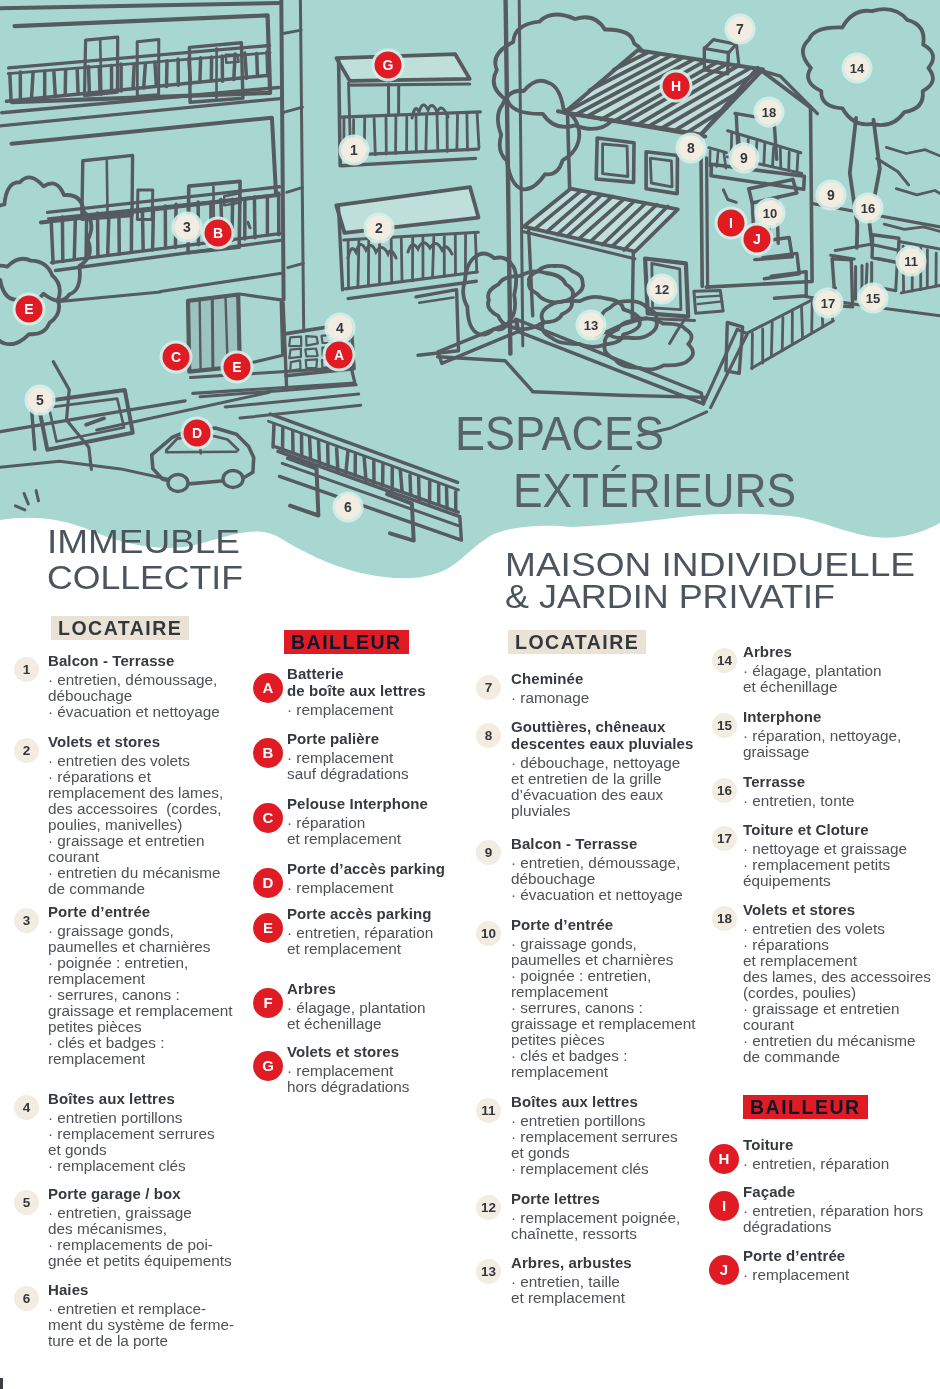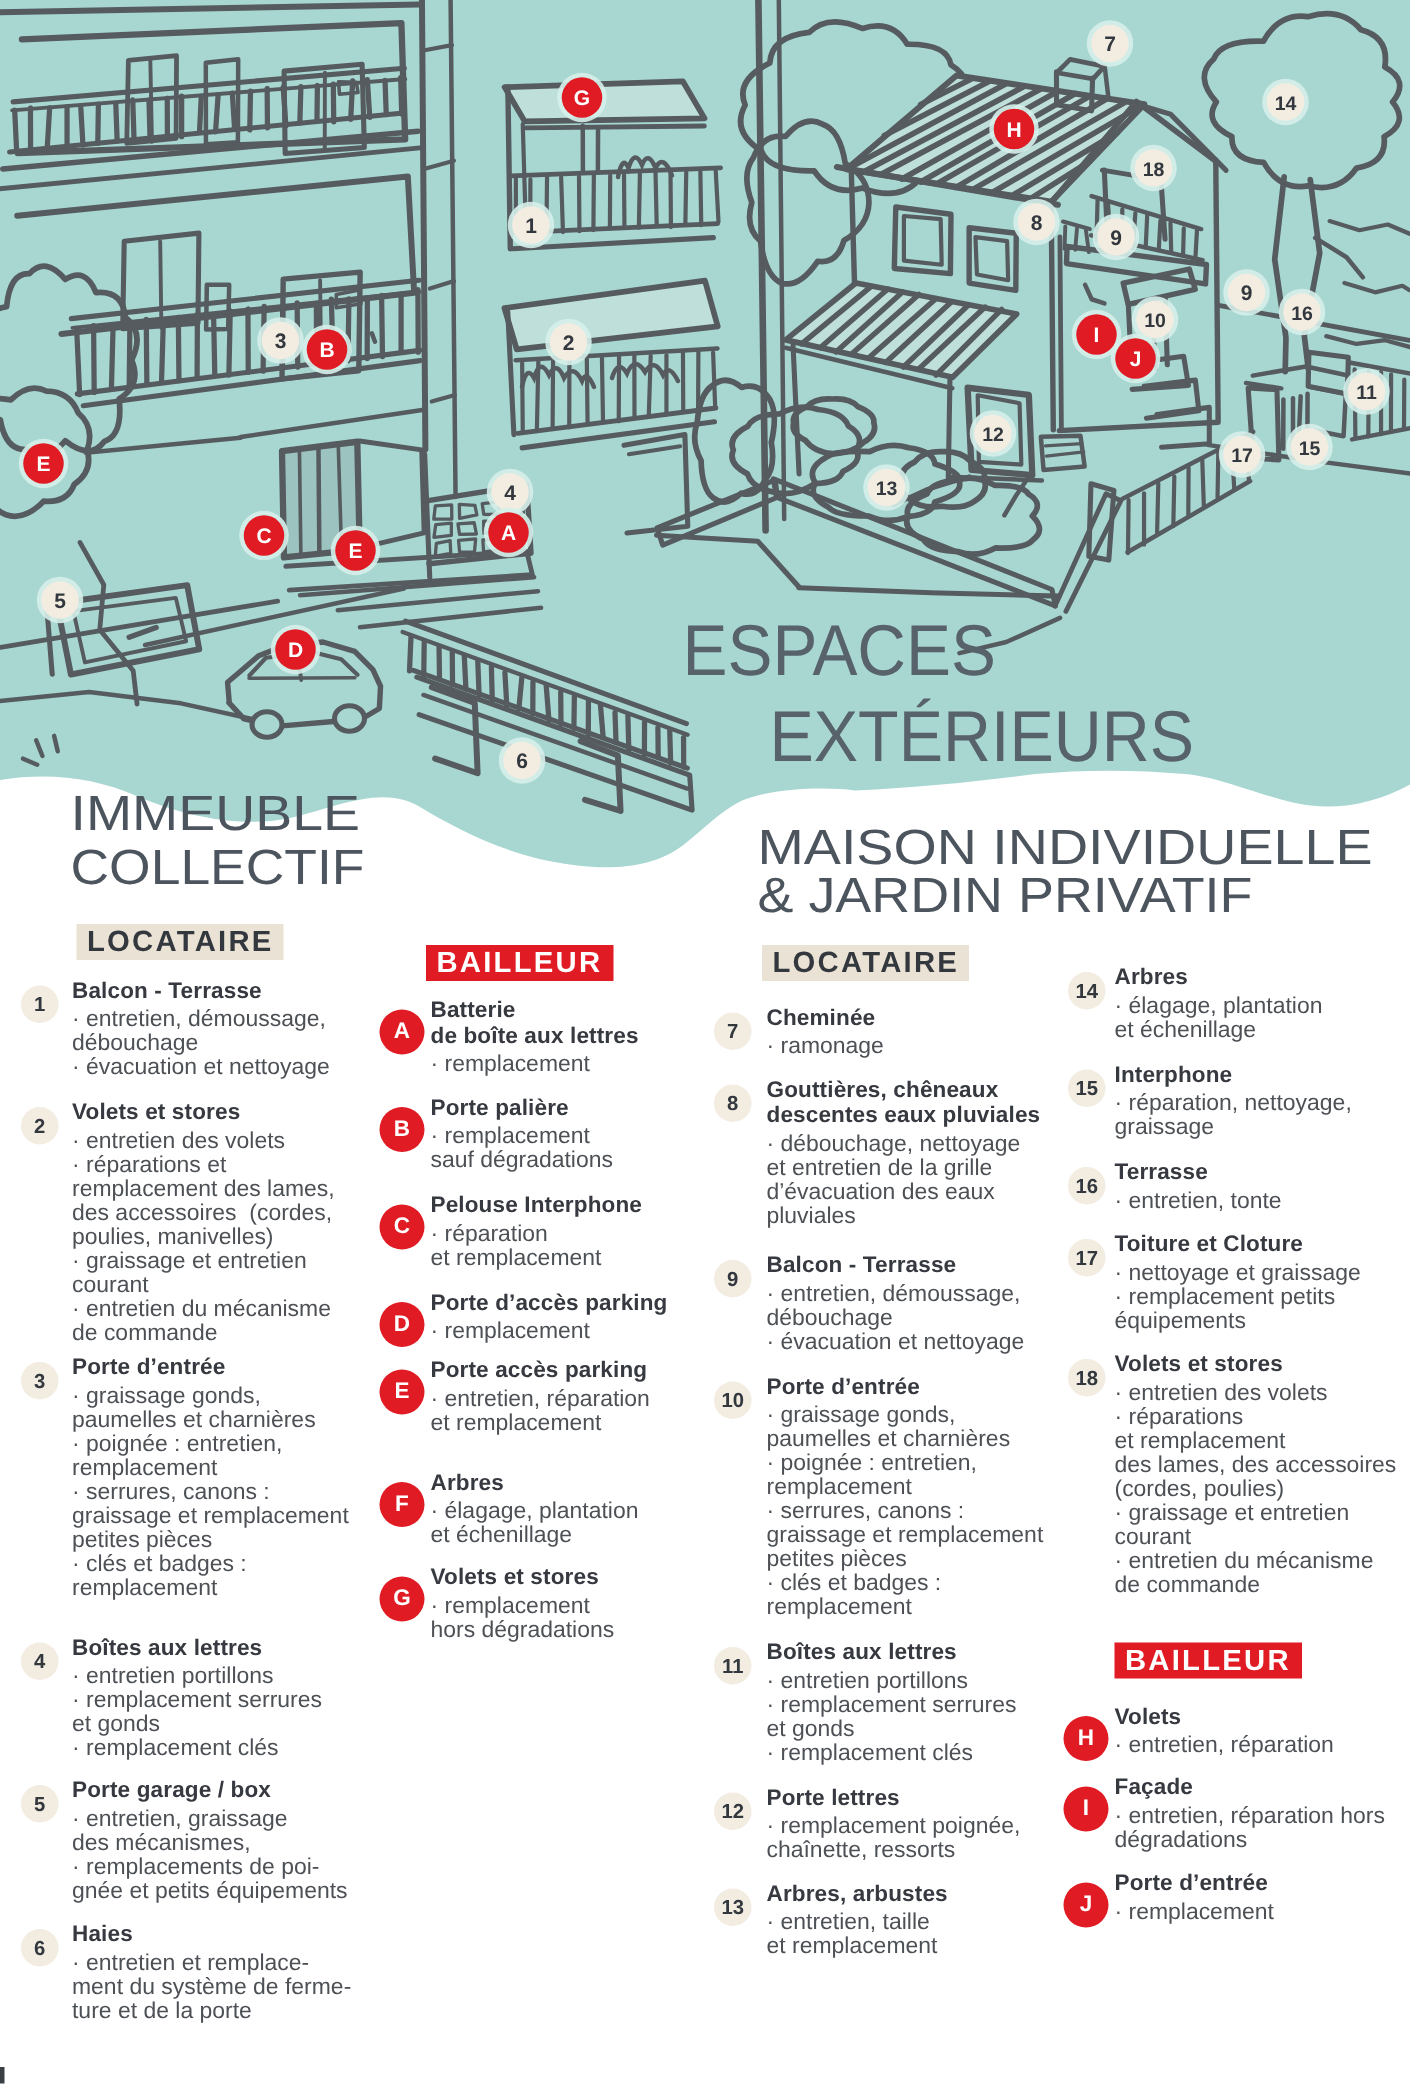--- a/index.html
+++ b/index.html
@@ -1,20 +1,20 @@
 <!DOCTYPE html>
 <html lang="fr"><head><meta charset="utf-8">
 <title>Espaces extérieurs</title>
 <style>
 html,body{margin:0;padding:0}
 body{width:940px;height:1389px;position:relative;overflow:hidden;background:#fff;
  font-family:"Liberation Sans",sans-serif;}
 .lab{position:absolute;font-size:19.5px;font-weight:bold;letter-spacing:1.5px;line-height:24px;padding:0 7px}
 .lab.loc{background:#eae2d5;color:#33383e}
-.lab.bai{background:#e01b23;color:#ffffff}
+.lab.bai{background:#e01b23;color:#0f172a}
 .n{position:absolute;width:25px;height:25px;border-radius:50%;background:#f2ece1;
  color:#33383e;font-weight:bold;font-size:13.5px;text-align:center;line-height:25px}
 .l{position:absolute;width:30px;height:30px;border-radius:50%;background:#e01b23;
  color:#fff;font-weight:bold;font-size:15px;text-align:center;line-height:30px}
 .it{position:absolute;font-size:15.3px;line-height:16px;color:#4d5156}
 .it b{display:block;font-size:15px;line-height:17px;color:#36393f;margin-bottom:3px;letter-spacing:0.1px}
 </style></head>
 <body>
 
 <svg width="940" height="660" viewBox="0 0 940 660" style="position:absolute;top:0;left:0">
@@ -695,21 +695,21 @@
 <div class="n" style="left:712px;top:778px">16</div>
 <div class="it" style="left:743px;top:773px;width:180px"><b>Terrasse</b>· entretien, tonte</div>
 
 <div class="n" style="left:712px;top:826px">17</div>
 <div class="it" style="left:743px;top:821px;width:185px"><b>Toiture et Cloture</b>· nettoyage et graissage<br>· remplacement petits<br>équipements</div>
 
 <div class="n" style="left:712px;top:906px">18</div>
 <div class="it" style="left:743px;top:901px;width:195px"><b>Volets et stores</b>· entretien des volets<br>· réparations<br>et remplacement<br>des lames, des accessoires<br>(cordes, poulies)<br>· graissage et entretien<br>courant<br>· entretien du mécanisme<br>de commande</div>
 
 <div class="l" style="left:709px;top:1144px">H</div>
-<div class="it" style="left:743px;top:1136px;width:180px"><b>Volets</b>· entretien, réparation</div>
+<div class="it" style="left:743px;top:1136px;width:180px"><b>Toiture</b>· entretien, réparation</div>
 
 <div class="l" style="left:709px;top:1191px">I</div>
 <div class="it" style="left:743px;top:1183px;width:195px"><b>Façade</b>· entretien, réparation hors<br>dégradations</div>
 
 <div class="l" style="left:709px;top:1255px">J</div>
 <div class="it" style="left:743px;top:1247px;width:180px"><b>Porte d’entrée</b>· remplacement</div>
 
 <div style="position:absolute;left:0;top:1378px;width:3px;height:11px;background:#3a3f44"></div>
 
 </body></html>

